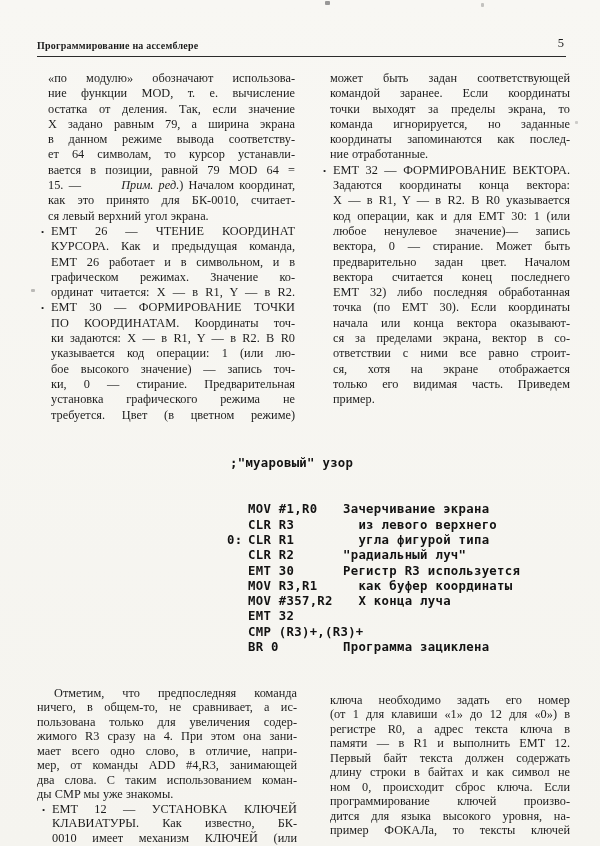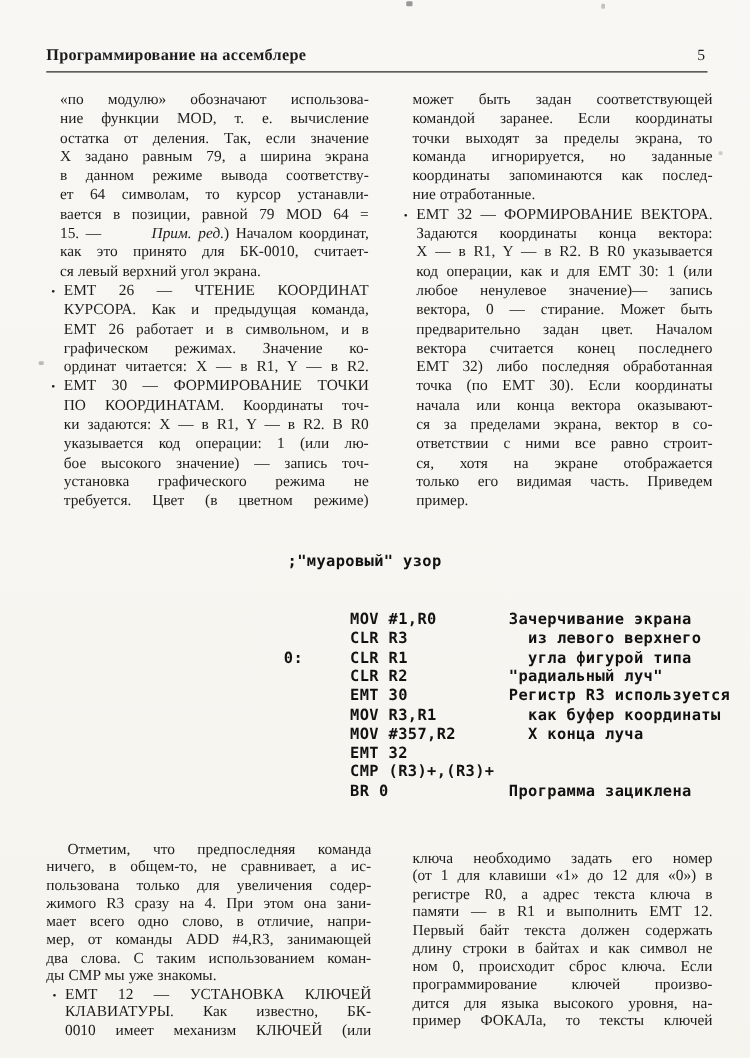--- a/index.html
+++ b/index.html
@@ -21,21 +21,21 @@
   }
   .page{padding:36px 30px 0 37px;}
 
   
   .running-head{
     display:flex;justify-content:space-between;align-items:flex-end;
     border-bottom:1.7px solid var(--rule);
     padding-bottom:5px;
     width:529px;
   }
-  .running-head .title{font-weight:bold;font-size:13px;letter-spacing:.2px;}
+  .running-head .title{font-weight:bold;font-size:10px;letter-spacing:.2px;}
   .running-head .pagenum{font-size:12.5px;padding-right:2px;}
 
   
   .top-section{display:flex;margin-top:14px;padding-left:11px;}
   .bottom-section{display:flex;}
   .col{font-size:12.3px;line-height:15.3px;}
   .bottom-section .col{line-height:14.5px;}
   .col-left-top{width:247px;}
   .col-right-top{width:240px;margin-left:35px;}
   .col-left-bottom{width:260px;}
@@ -62,21 +62,21 @@
     margin-top:3px;
     font-family:"DejaVu Sans Mono", monospace;
     font-weight:700;
     font-size:12.3px;
     line-height:15.3px;
     color:var(--code-ink);
     letter-spacing:.3px;
     white-space:pre;
   }
   .code-header{padding-left:3px;}
-  .code-row{display:flex;gap:32px;}
+  .code-row{display:flex;}
   .code-label{width:21px;flex:0 0 21px;white-space:pre;}
   .code-ins{width:95px;flex:0 0 95px;white-space:pre;}
   .code-com{white-space:pre;}
 
   
   .speck{position:absolute;background:#4a4a4a;opacity:.55;border-radius:1px;}
   .speck.s1{left:325px;top:1px;width:5px;height:4px;}
   .speck.s2{left:481px;top:3px;width:3px;height:4px;opacity:.3;}
   .speck.s3{left:31px;top:289px;width:4px;height:3px;opacity:.35;}
   .speck.s4{left:575px;top:121px;width:3px;height:3px;opacity:.25;}
@@ -113,20 +113,21 @@
           <div class="line">графическом режимах. Значение ко-</div>
           <div class="line">ординат читается: X — в R1, Y — в R2.</div>
         </div>
         <div class="block bullet">
           <span class="bullet-marker">•</span>
           <div class="line">ЕМТ 30 — ФОРМИРОВАНИЕ ТОЧКИ</div>
           <div class="line">ПО КООРДИНАТАМ. Координаты точ-</div>
           <div class="line">ки задаются: X — в R1, Y — в R2. В R0</div>
           <div class="line">указывается код операции: 1 (или лю-</div>
           <div class="line">бое высокого значение) — запись точ-</div>
+          <div class="line">ки, 0 — стирание. Предварительная</div>
           <div class="line">установка графического режима не</div>
           <div class="line">требуется. Цвет (в цветном режиме)</div>
         </div>
       </div>
     <div class="col col-right-top">
         <div class="block para">
           <div class="line">может быть задан соответствующей</div>
           <div class="line">командой заранее. Если координаты</div>
           <div class="line">точки выходят за пределы экрана, то</div>
           <div class="line">команда игнорируется, но заданные</div>

